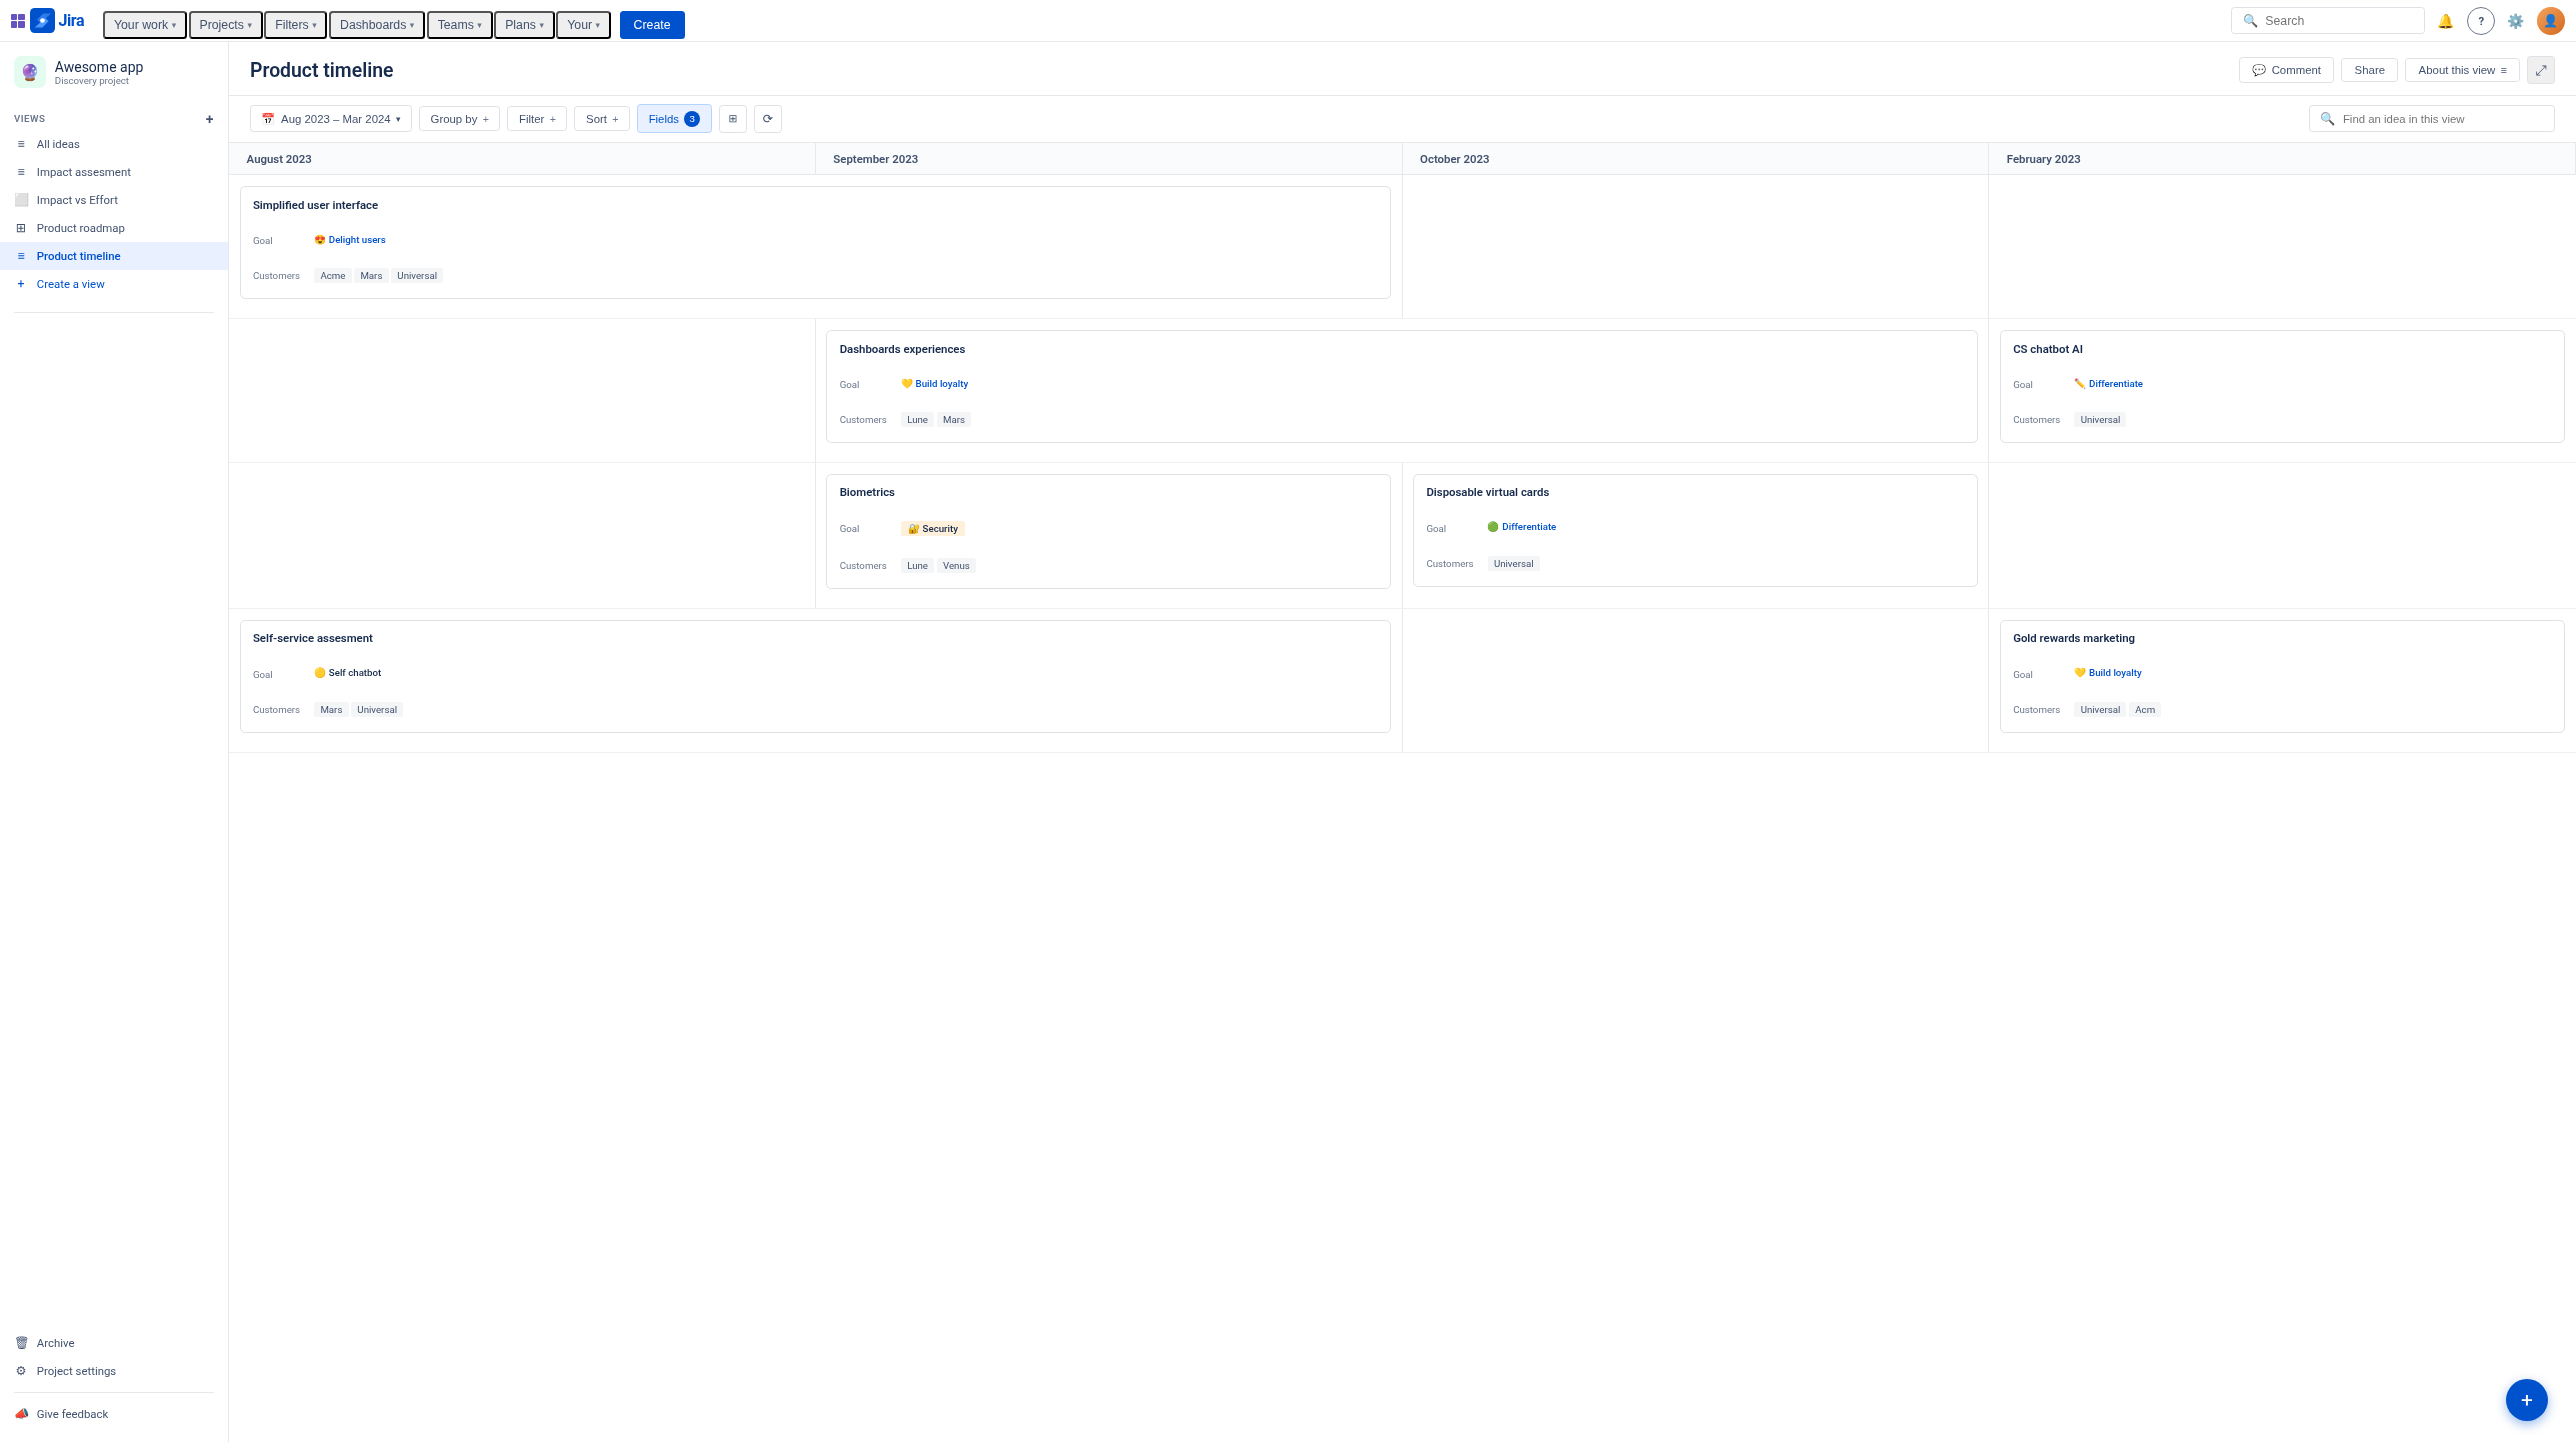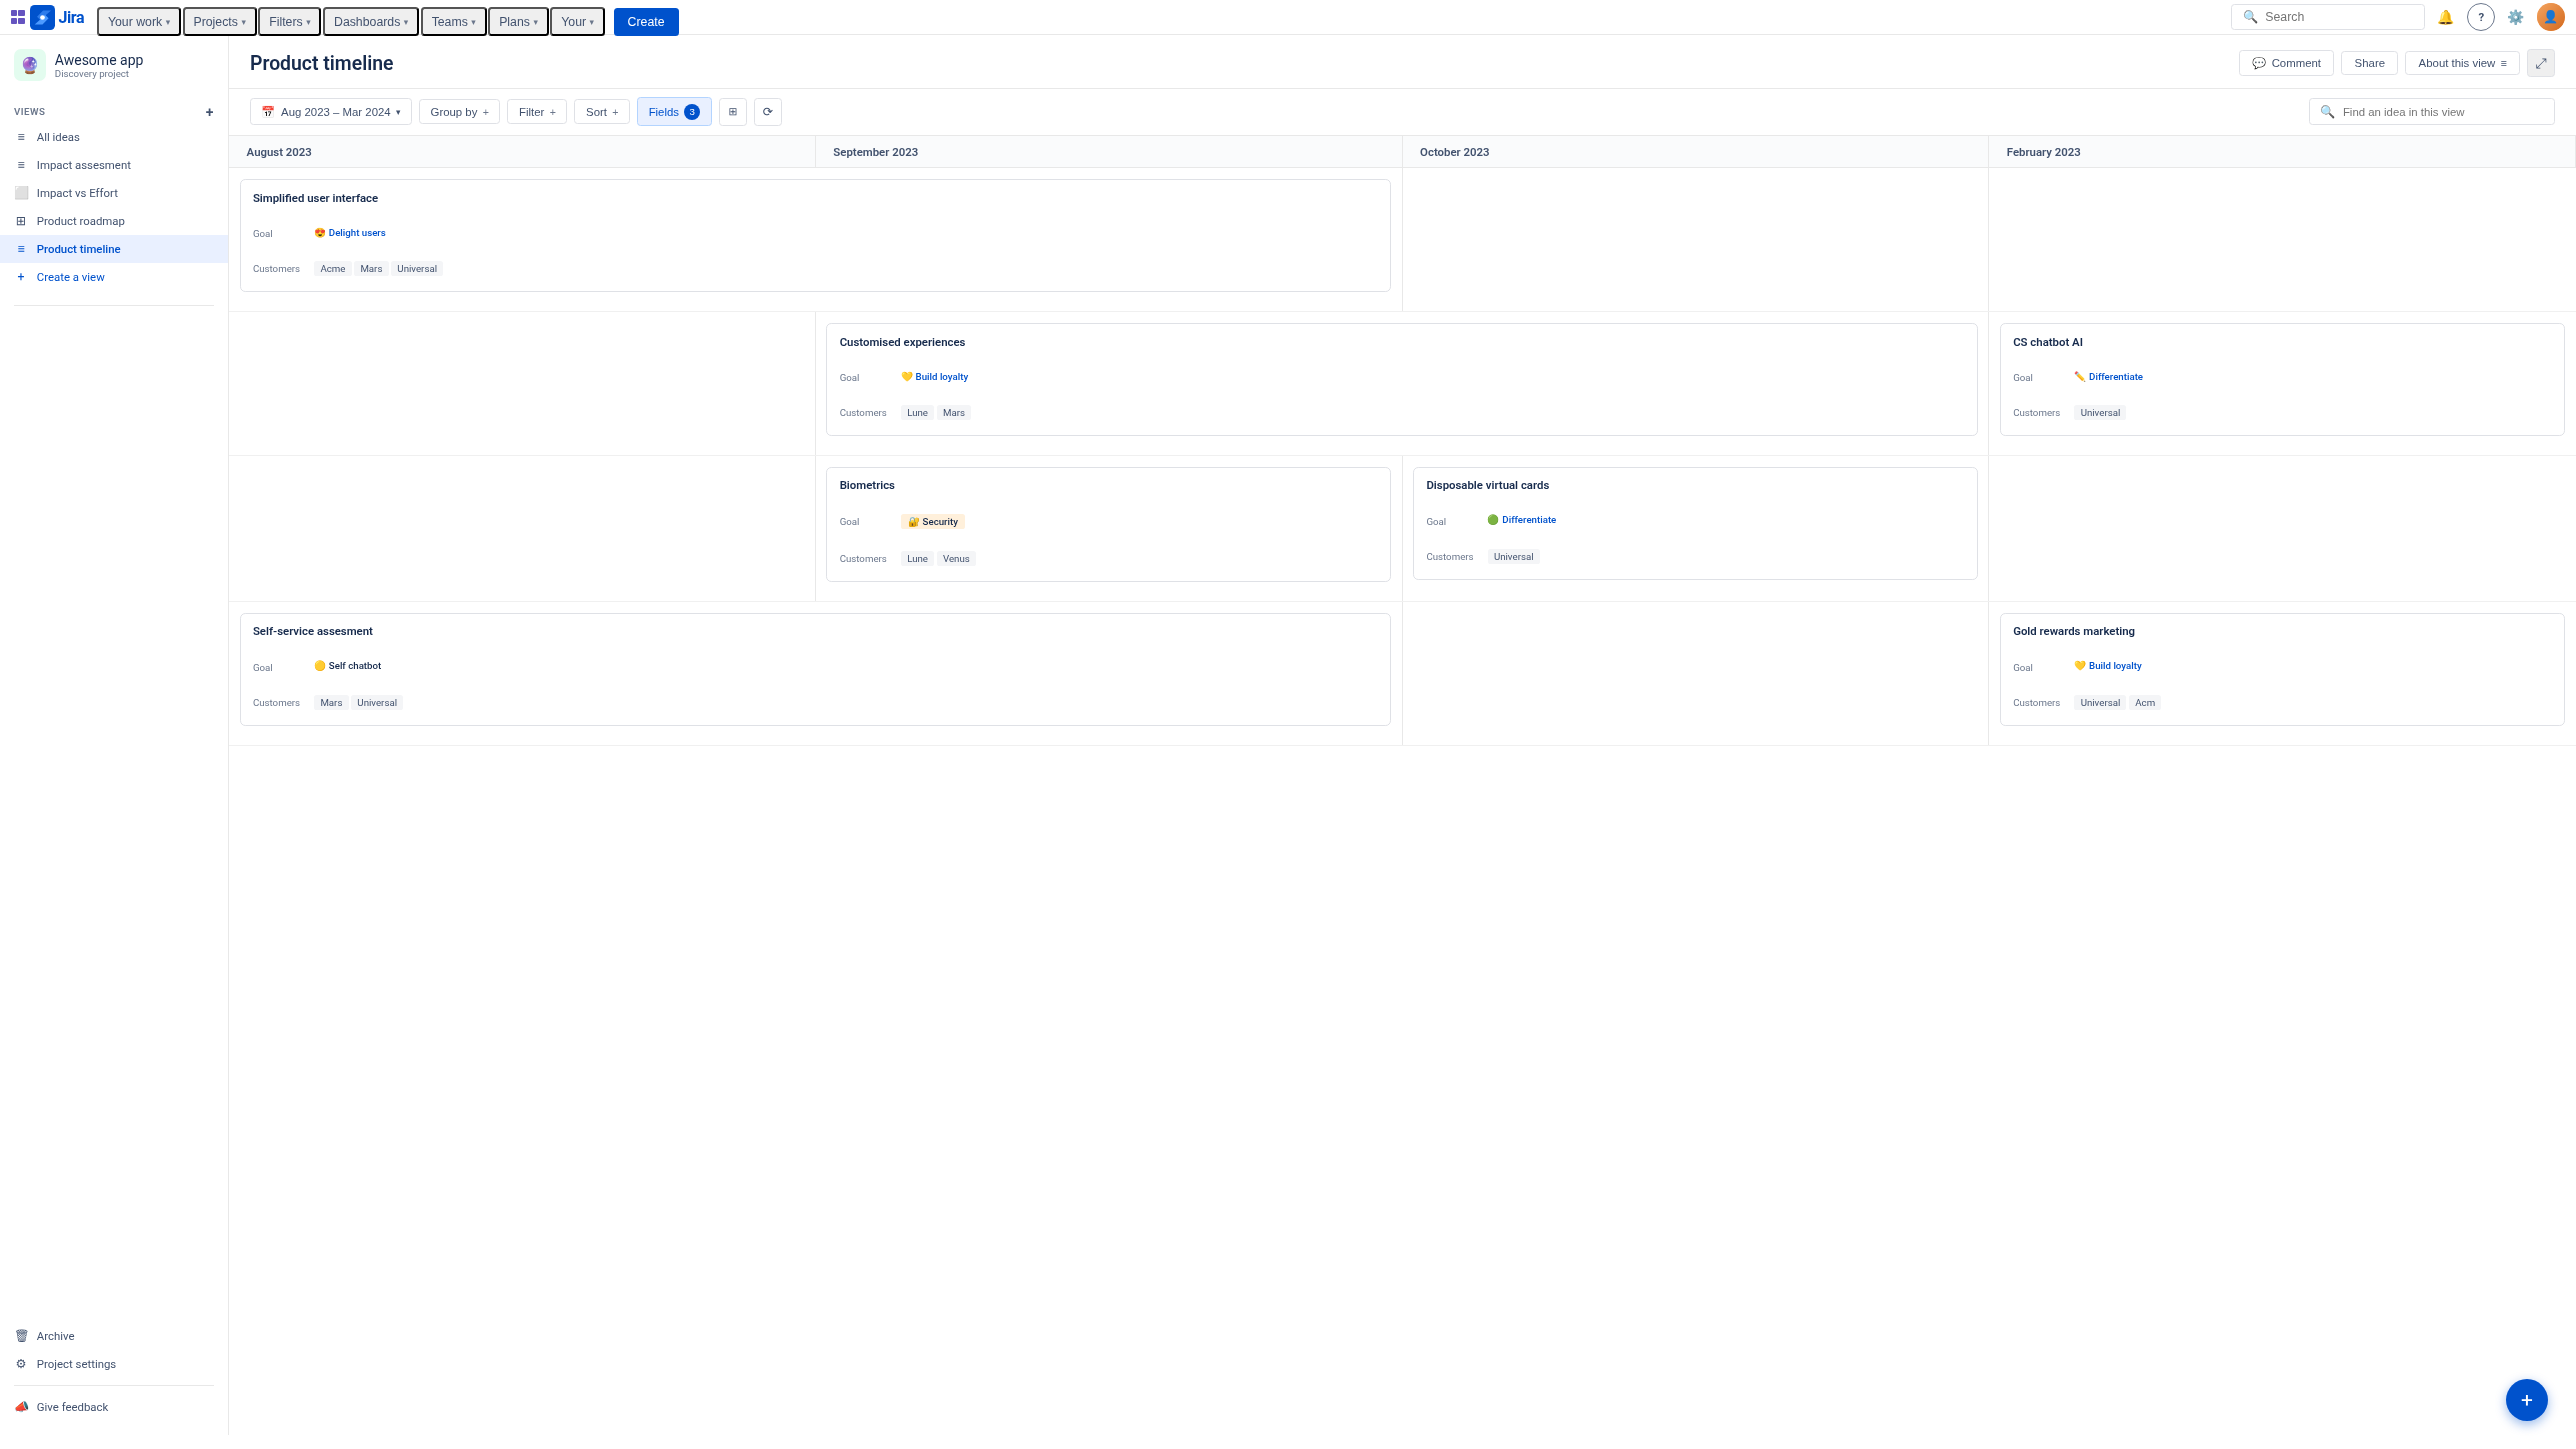--- a/index.html
+++ b/index.html
@@ -1,22 +1,22 @@
 <!DOCTYPE html>
 <html style="font-size:14px"><head>
   <meta charset="utf-8">
   <style>
     * { box-sizing: border-box; margin: 0; padding: 0; }
     body { font-family: -apple-system, BlinkMacSystemFont, 'Segoe UI', Roboto, sans-serif; background: #fff; color: #172b4d; font-size: 12.3px; overflow: hidden; height: 100vh; }
 
     
     .top-nav {
-      display: flex; align-items: center; height: 35px;
+      display: flex; align-items: center; height: 42px;
       background: #fff; border-bottom: 0.9px solid #e8e8e8;
-      padding: 0 10.6px; gap: 6px; position: relative; z-index: 100;
+      padding: 0 10.6px; gap: 12px; position: relative; z-index: 100;
     }
     .nav-logo { display: flex; align-items: center; gap: 5.3px; margin-right: 7px; }
     .nav-logo-grid { display: grid; grid-template-columns: 1fr 1fr; gap: 1.8px; width: 14px; height: 14px; cursor: pointer; }
     .nav-logo-grid span { background: #6554c0; border-radius: 0.9px; }
     .jira-logo { display: flex; align-items: center; gap: 3.5px; }
     .jira-icon { width: 25px; height: 25px; }
     .nav-items { display: flex; align-items: center; gap: 1.8px; flex: 1; margin-top: 9px; }
     .nav-item { display: flex; align-items: center; gap: 3.5px; padding: 5.3px 8.8px; border-radius: 3.5px; cursor: pointer; color: #42526e; font-size: 12.3px; white-space: nowrap; }
     .nav-chevron { font-size: 8.8px; color: #6b778c; }
     .nav-create { background: #0052cc; color: #fff; border: none; padding: 7px 14px; border-radius: 3.5px; cursor: pointer; font-size: 12.3px; font-weight: 500; margin-left: 7px; }
@@ -296,21 +296,21 @@
         </div>
         <div style="border-right:0.9px solid #e8e8e8;padding:10.6px;"></div>
         <div style="padding:10.6px;"></div>
       </div>
 
       <div style="display:grid;grid-template-columns:repeat(4,1fr);border-bottom:0.9px solid #f0f0f0;min-height:141px;">
         <div style="border-right:0.9px solid #e8e8e8;padding:10.6px;"></div>
         <div style="grid-column:2/5;position:relative;display:grid;grid-template-columns:repeat(3,1fr);">
           <div style="grid-column:1/3;border-right:0.9px solid #e8e8e8;padding:10.6px;">
             <div class="tl-card">
-              <div class="tl-card-title">Customised experiences</div>
+              <div class="tl-card-title">Dashboards experiences</div>
               <div class="tl-card-row">
                 <span class="tl-label">Goal</span>
                 <span class="tl-value">
                   <span class="goal-link">
                     <span>💛</span>
                     <span>Build loyalty</span>
                   </span>
                 </span>
               </div>
               <div class="tl-card-row">

